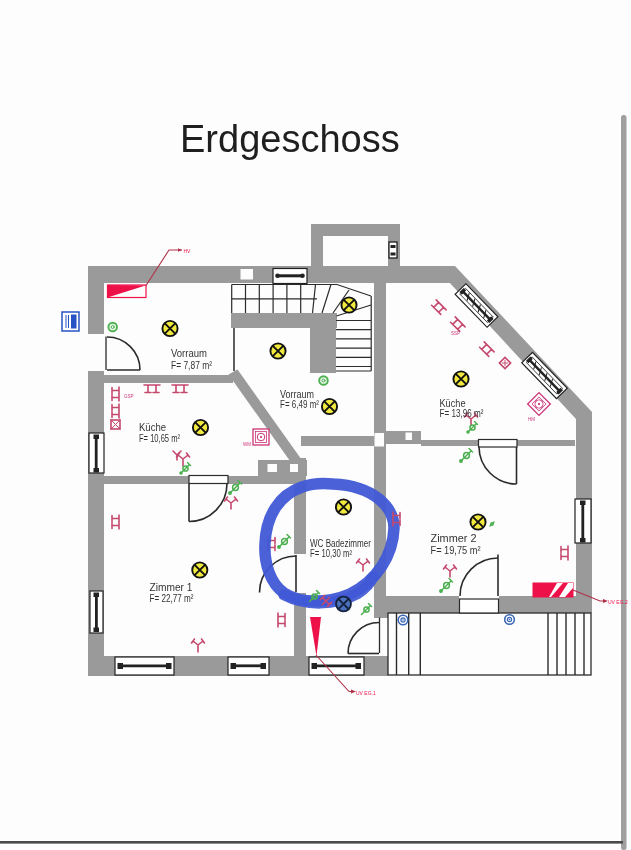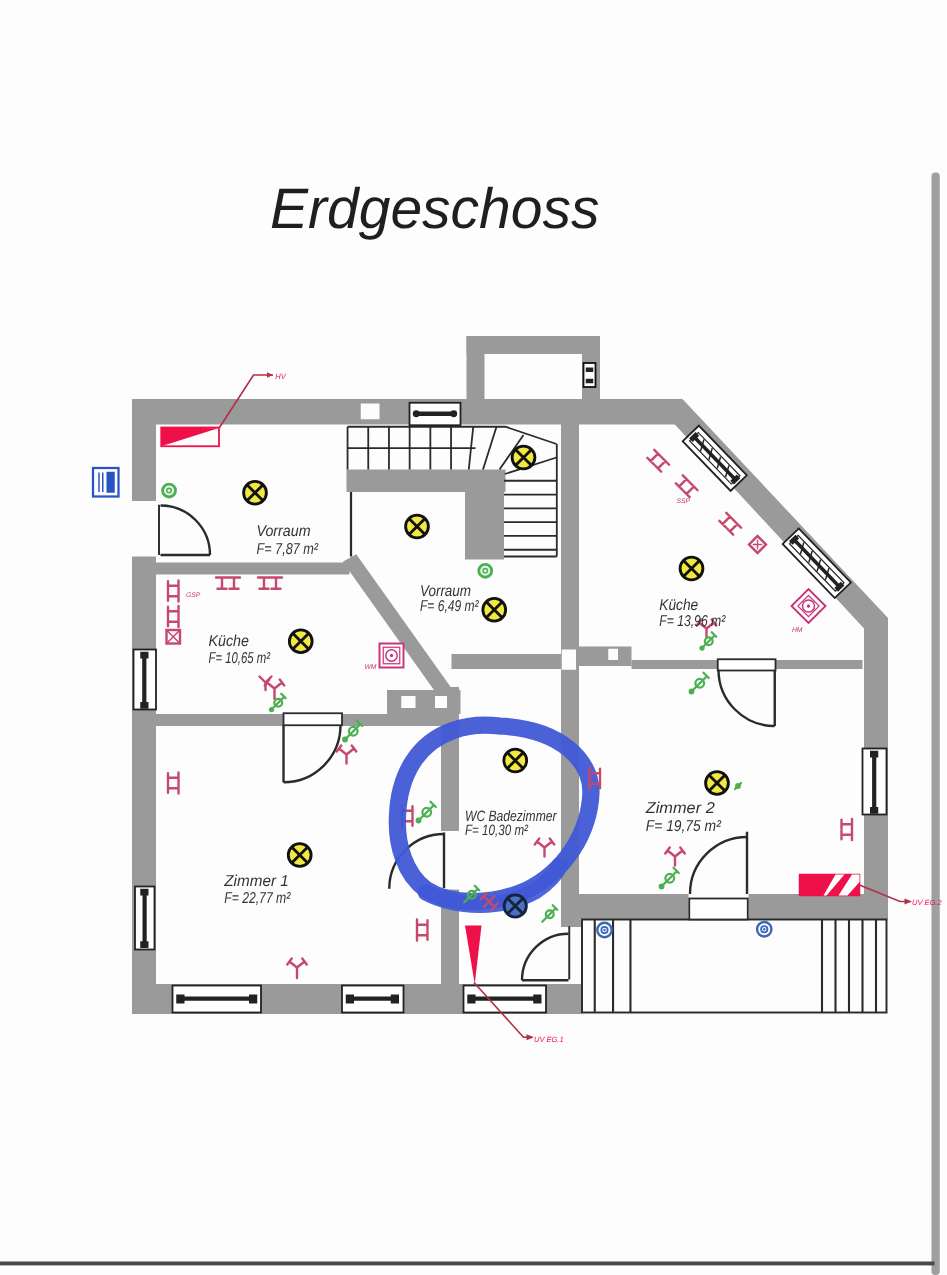--- a/index.html
+++ b/index.html
@@ -1,17 +1,17 @@
 <!DOCTYPE html>
 <html><head>
 <meta charset="utf-8">
 <style>
   html,body{margin:0;padding:0;background:#ffffff;}
   #page{position:relative;width:631px;height:850px;background:#fdfdfd;overflow:hidden;
-        font-family:"Liberation Sans", sans-serif;font-style:italic;}
+        font-family:"Liberation Sans", sans-serif;}
   svg{position:absolute;left:0;top:0;}
 </style>
 </head>
 <body>
 <div id="page">
 <svg width="631" height="850" viewBox="0 0 631 850">
 
 <rect x="0" y="0" width="631" height="850" fill="#fdfdfd"></rect>
 
 <rect x="621" y="115" width="5.5" height="735" rx="2.5" fill="#9f9f9f"></rect>

